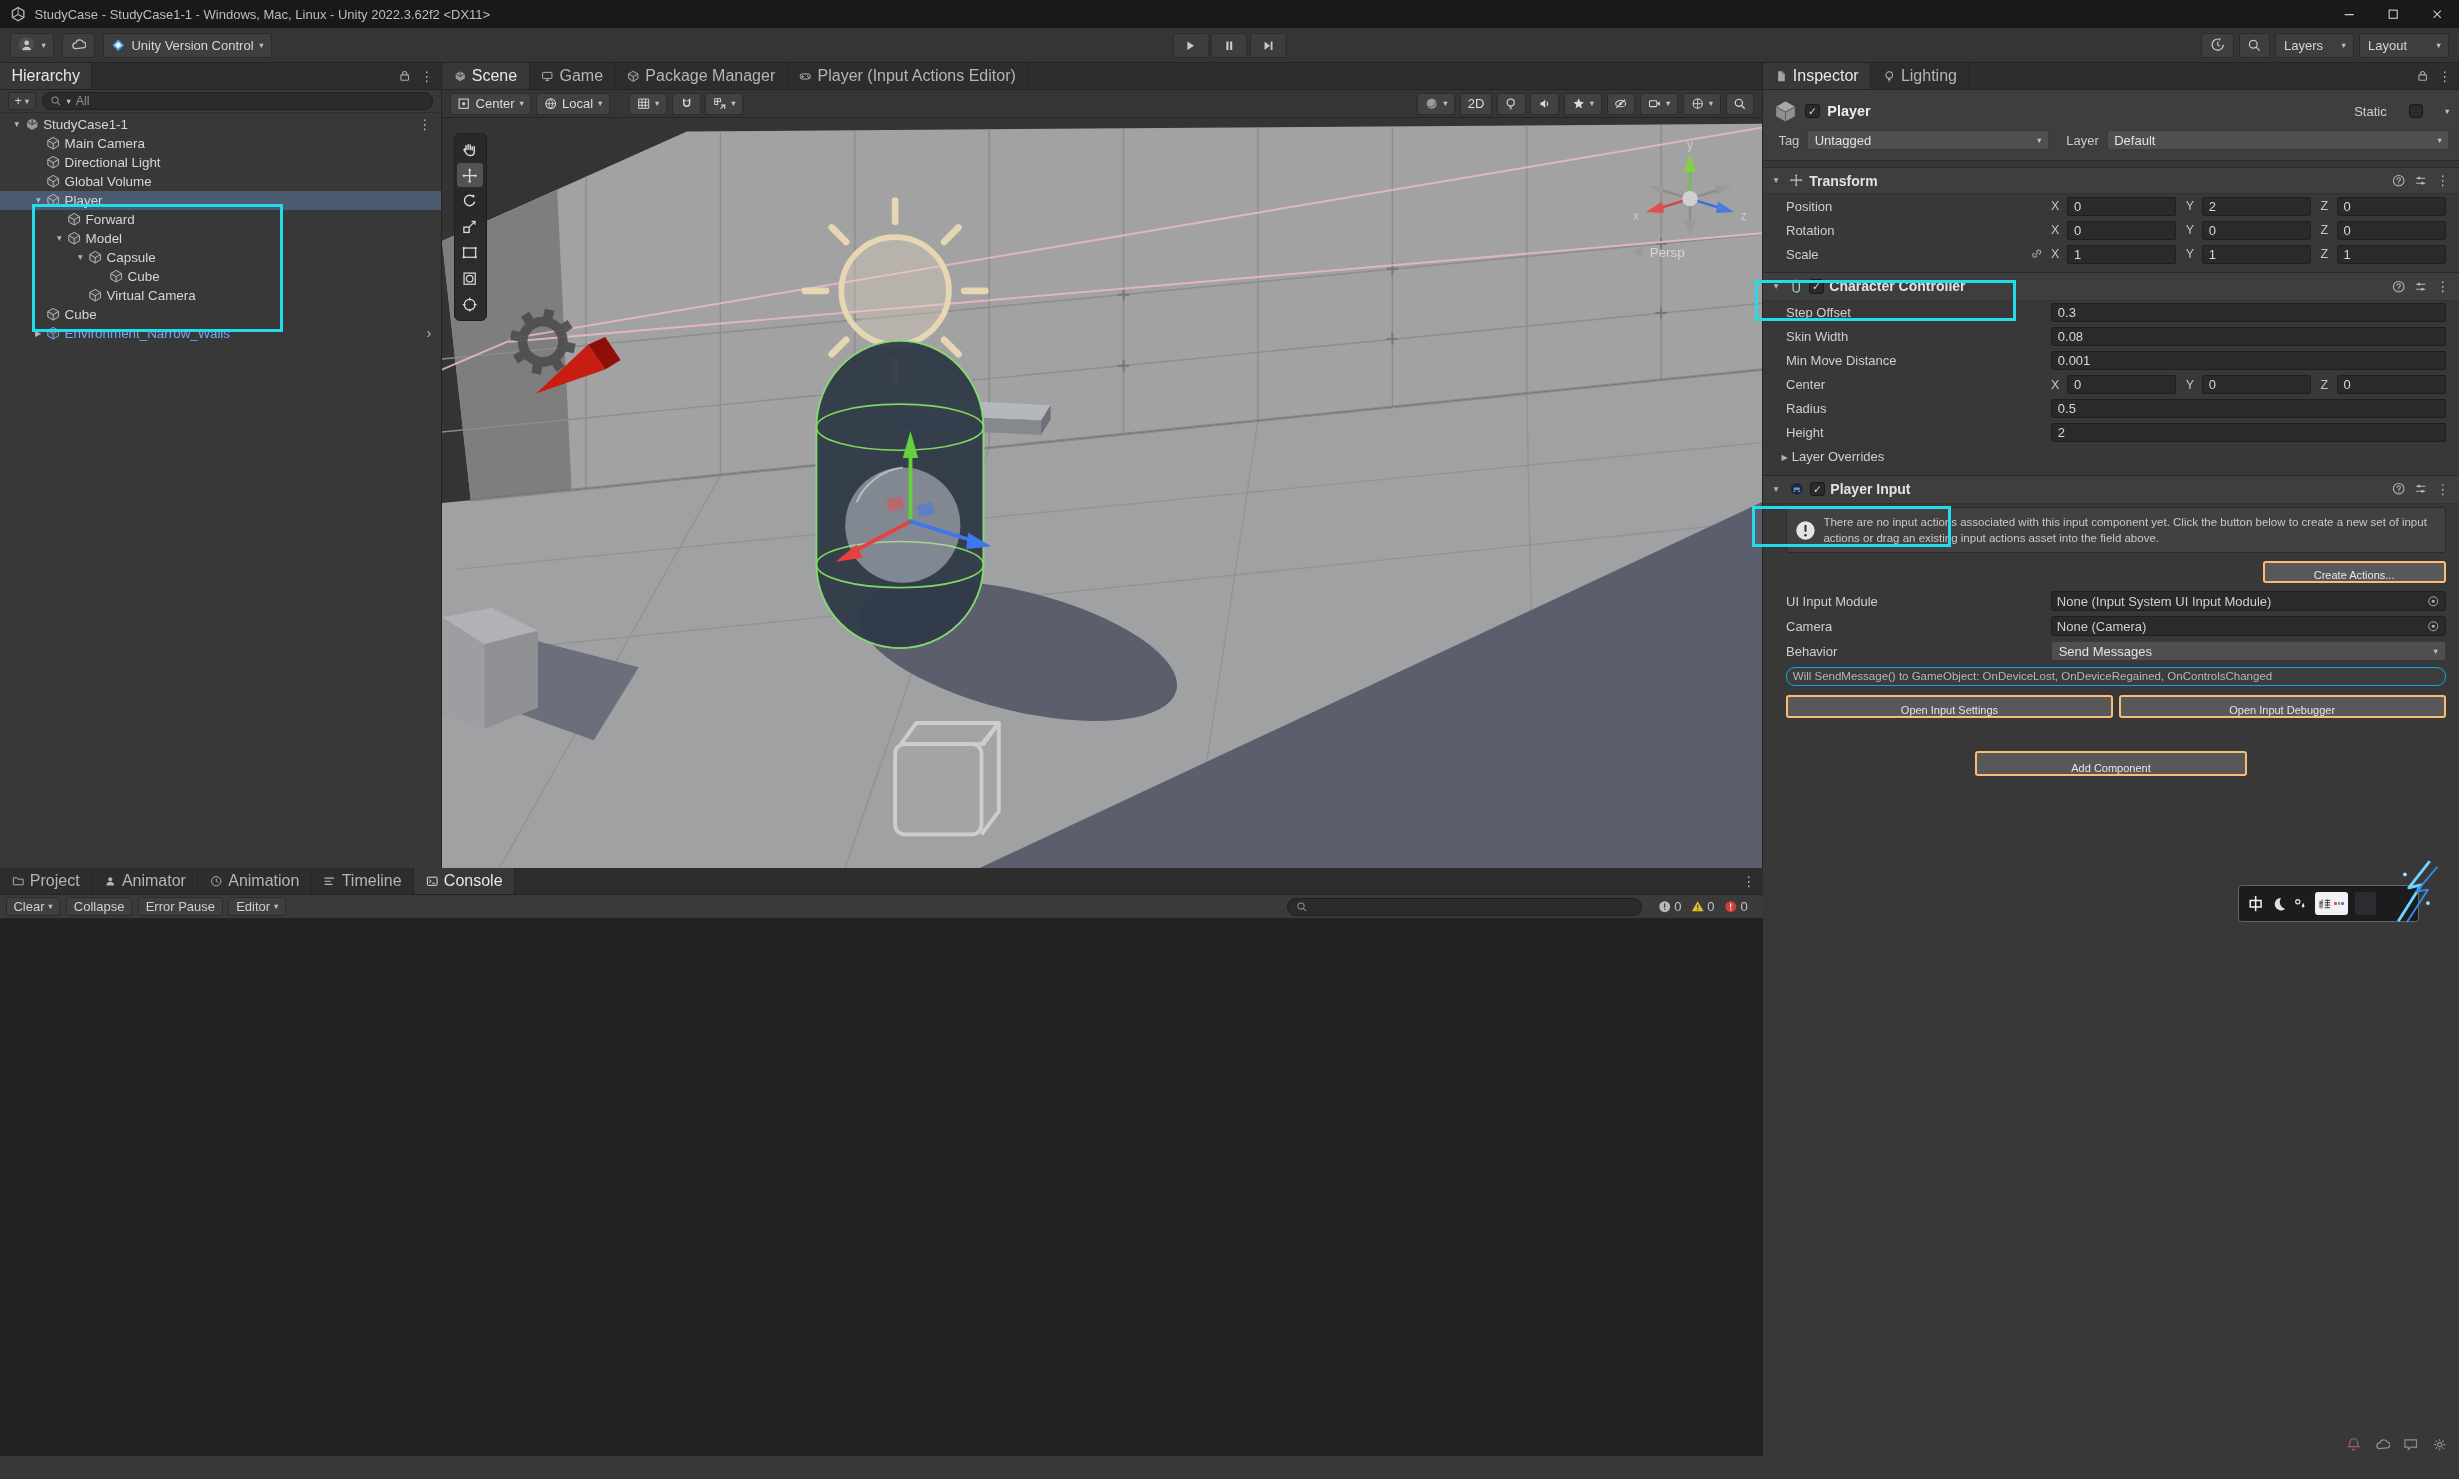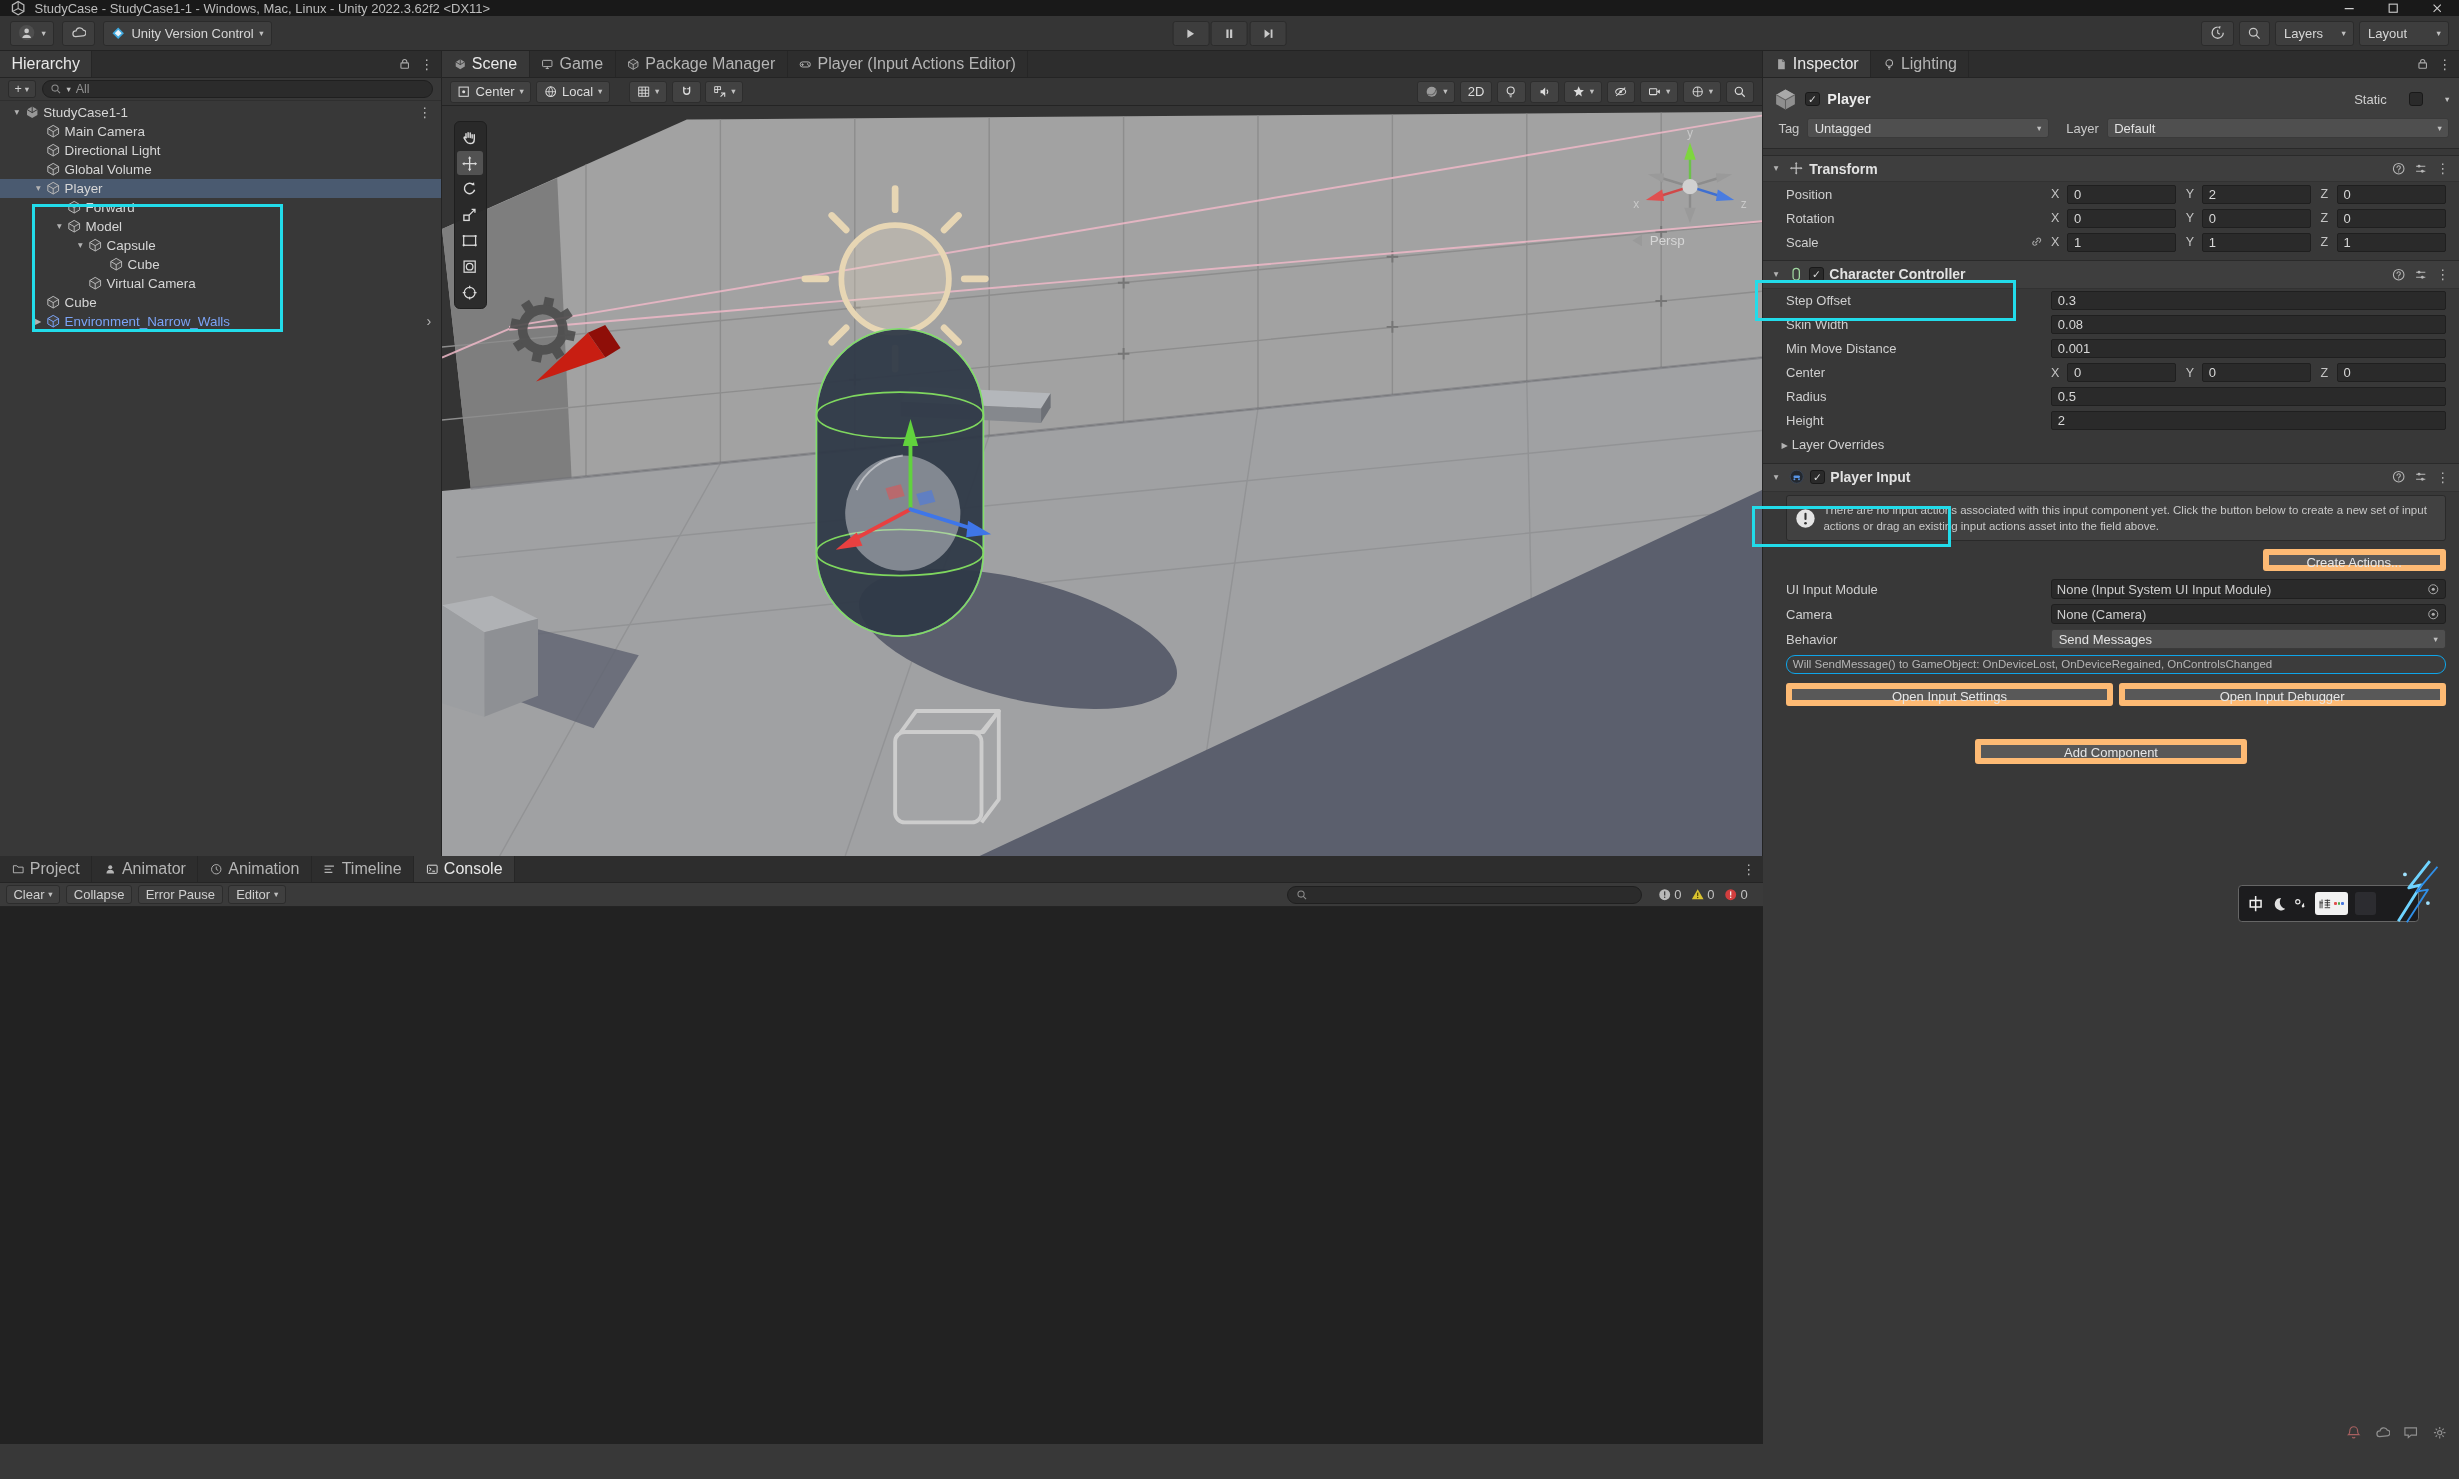--- a/index.html
+++ b/index.html
@@ -3,21 +3,21 @@
 <meta charset="utf-8">
 <style>
   *{box-sizing:border-box;margin:0;padding:0;user-select:none}
   html,body{background:#1a1a1a}
   .app{position:relative;width:2459px;height:1479px;overflow:hidden;background:#383838;
        font-family:"Liberation Sans",sans-serif;font-size:14px;color:#d2d2d2}
   svg{display:block}
   .ic{flex:none}
 
   
-  .titlebar{height:16px;background:#191919;display:flex;align-items:center;gap:8.6px;padding-left:9.6px}
+  .titlebar{height:28px;background:#191919;display:flex;align-items:center;gap:8.6px;padding-left:9.6px}
   .titlebar .ttl{font-size:13px;color:#bdbdbd;white-space:nowrap}
   .wincontrols{margin-left:auto;display:flex;height:100%}
   .wbtn{width:44px;display:flex;align-items:center;justify-content:center;color:#cfcfcf}
   .menubar{height:24px;background:#2c2c2c;display:flex;align-items:center;padding-left:3.8px;border-bottom:1px solid #222}
   .menu-item{padding:0 9.6px;font-size:13.4px;color:#dadada}
   .topbar{height:35px;background:#353535;border-bottom:1px solid #232323;display:flex;align-items:center;gap:7.7px;padding:0 9.6px;position:relative}
   .tbtn{height:25px;background:#3e3e3e;border:1px solid #2b2b2b;border-radius:2.9px;display:flex;align-items:center;gap:5.8px;padding:0 7.7px;font-size:13px;color:#d6d6d6}
   .caret{font-size:8.6px;color:#c0c0c0;line-height:1}
   .playgroup{position:absolute;left:50%;top:4.8px;transform:translateX(-50%);display:flex;gap:1.9px}
   .pbtn{width:37px;height:25px;background:#3d3d3d;border:1px solid #2b2b2b;border-radius:2.9px;display:flex;align-items:center;justify-content:center;color:#c9c9c9}
@@ -86,21 +86,21 @@
   .irow26{height:25px}
   .ilabel{width:265px;flex:none;font-size:13px;color:#cfcfcf;white-space:nowrap;display:flex;align-items:center}
   .ax{width:12.5px;flex:none;font-size:12.5px;color:#c4c4c4}
   .nf{display:flex;align-items:center;background:#2a2a2a;border:1px solid #1f1f1f;border-radius:1.9px;height:19px;padding:0 5.8px;font-size:13px;color:#d8d8d8}
   .vecf{flex:1;margin:0 9.6px 0 3.8px}
   .vecf.last{margin-right:0}
   .wide{flex:1}
   .of{display:flex;align-items:center;gap:4.8px;background:#2a2a2a;border:1px solid #1f1f1f;border-radius:2.9px;height:20px;padding:0 4.8px;font-size:13px;color:#cfcfcf;flex:1}
   .of .oftext{flex:1;white-space:nowrap;overflow:hidden}
   .helpbox{margin:3.8px 13.4px 3.8px 23px;display:flex;gap:7.7px;padding:5.8px 7.7px;background:#414141;border:1px solid #2a2a2a;border-radius:2.9px;font-size:11.5px;color:#c9c9c9;line-height:1.4;align-items:center}
-  .btn{background:#585858;border:6px solid #fdba74;border-radius:2.9px;color:#e6e6e6;font-size:13px;display:flex;align-items:flex-start;justify-content:center;height:23px}
+  .btn{background:#585858;border:2px solid #fdba74;border-radius:2.9px;color:#e6e6e6;font-size:11px;display:flex;align-items:flex-end;justify-content:center;height:23px}
   .createrow{display:flex;margin:3.8px 13.4px 5.8px 23px}
   .createbtn{margin-left:auto;width:183px;height:22px}
   .notebox{border:1px solid #0ea5e9;background:#3c3c3c;border-radius:9px;padding:2.9px 5.8px;font-size:11.5px;color:#b5b5b5;margin:2.9px 13.4px 2.9px 23px;white-space:nowrap;overflow:hidden}
   .btnrow{display:flex;gap:5.8px;margin:5.8px 13.4px 0 23px}
   .btnrow .btn{flex:1}
   .addc{width:272px;margin:33px auto 0;height:25px}
   .insp-fill{flex:1}
   .statusicons{position:absolute;right:11.5px;bottom:3.8px;display:flex;gap:13.4px;color:#8e8e8e;align-items:center}
 
   

